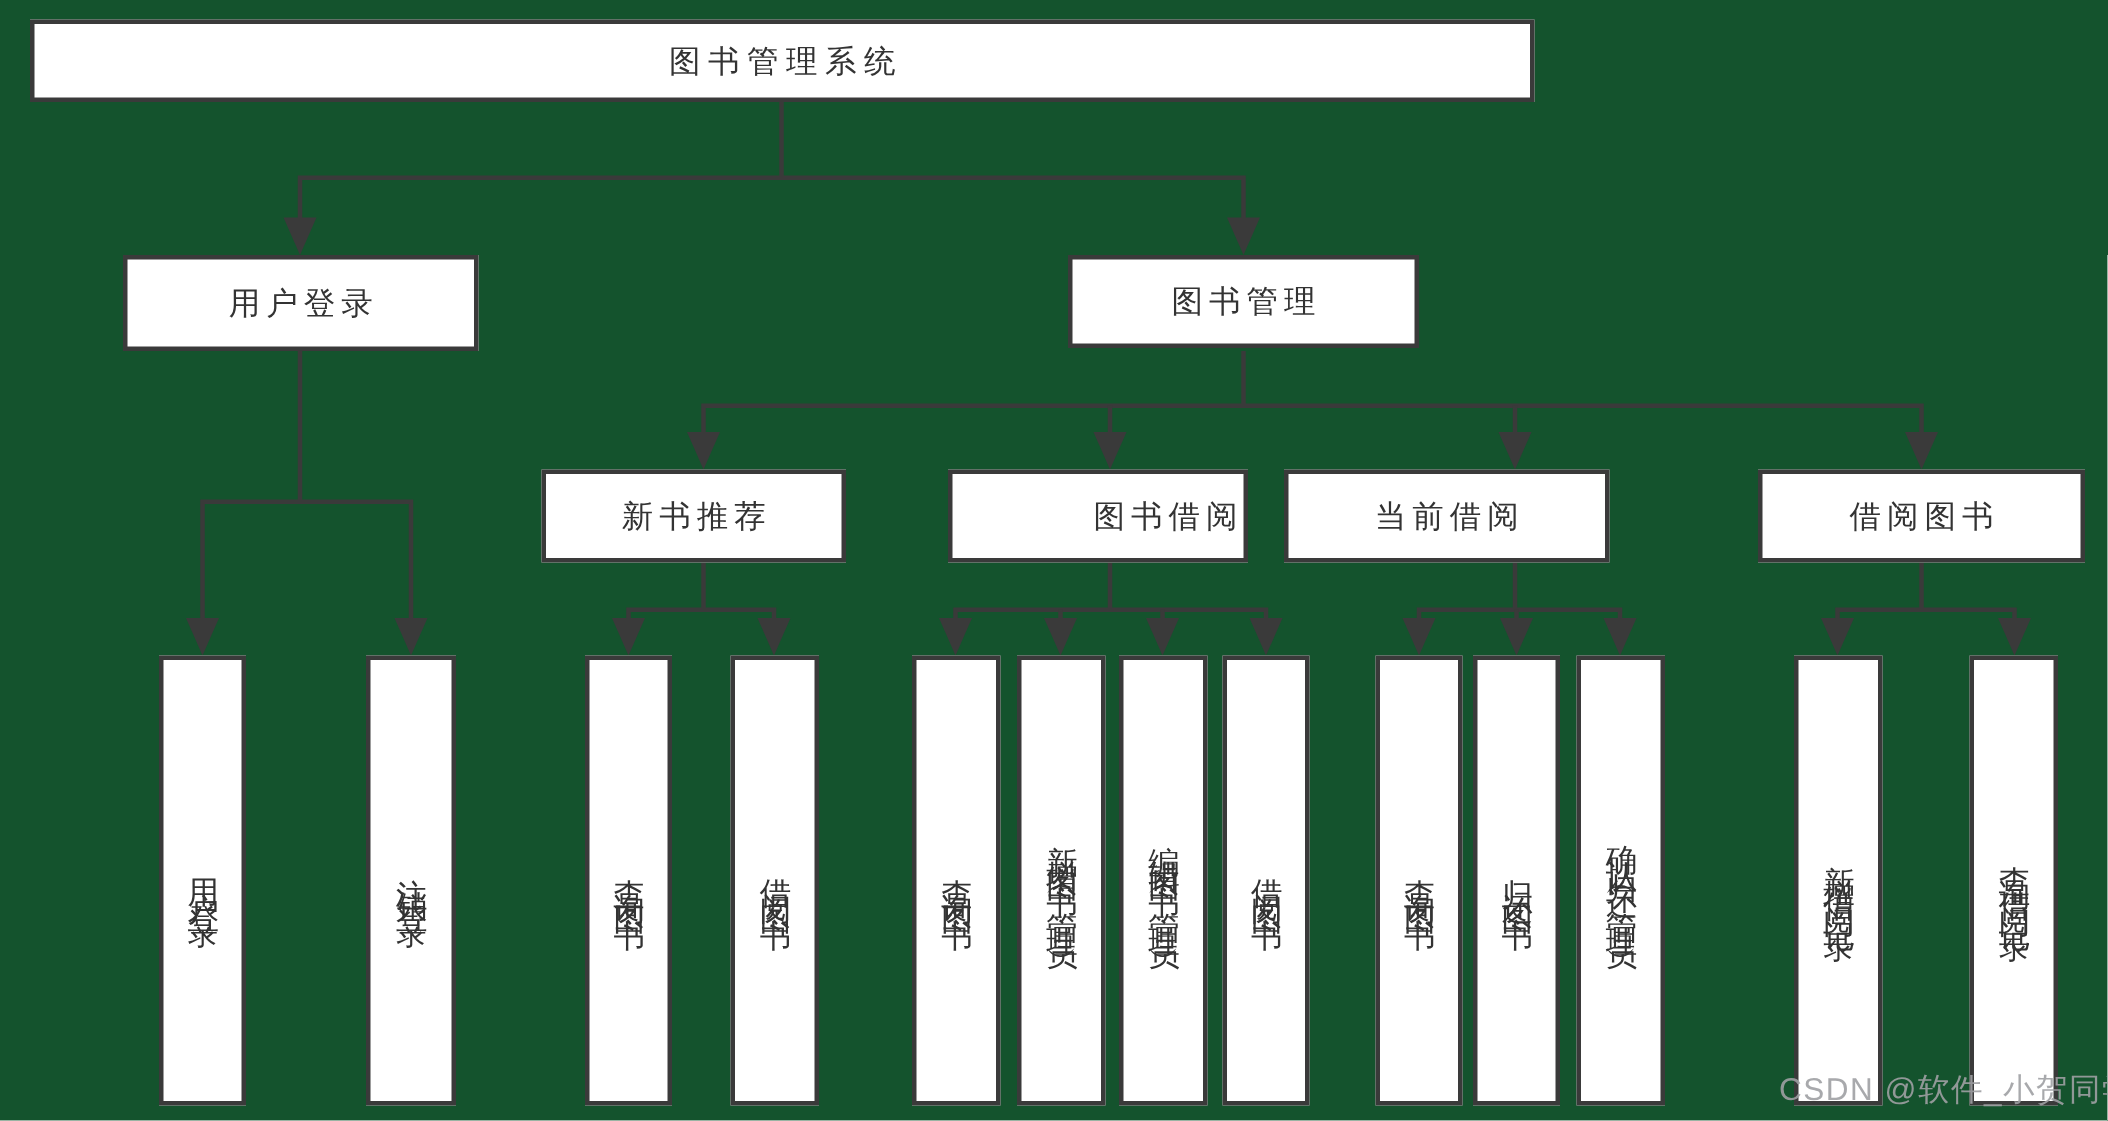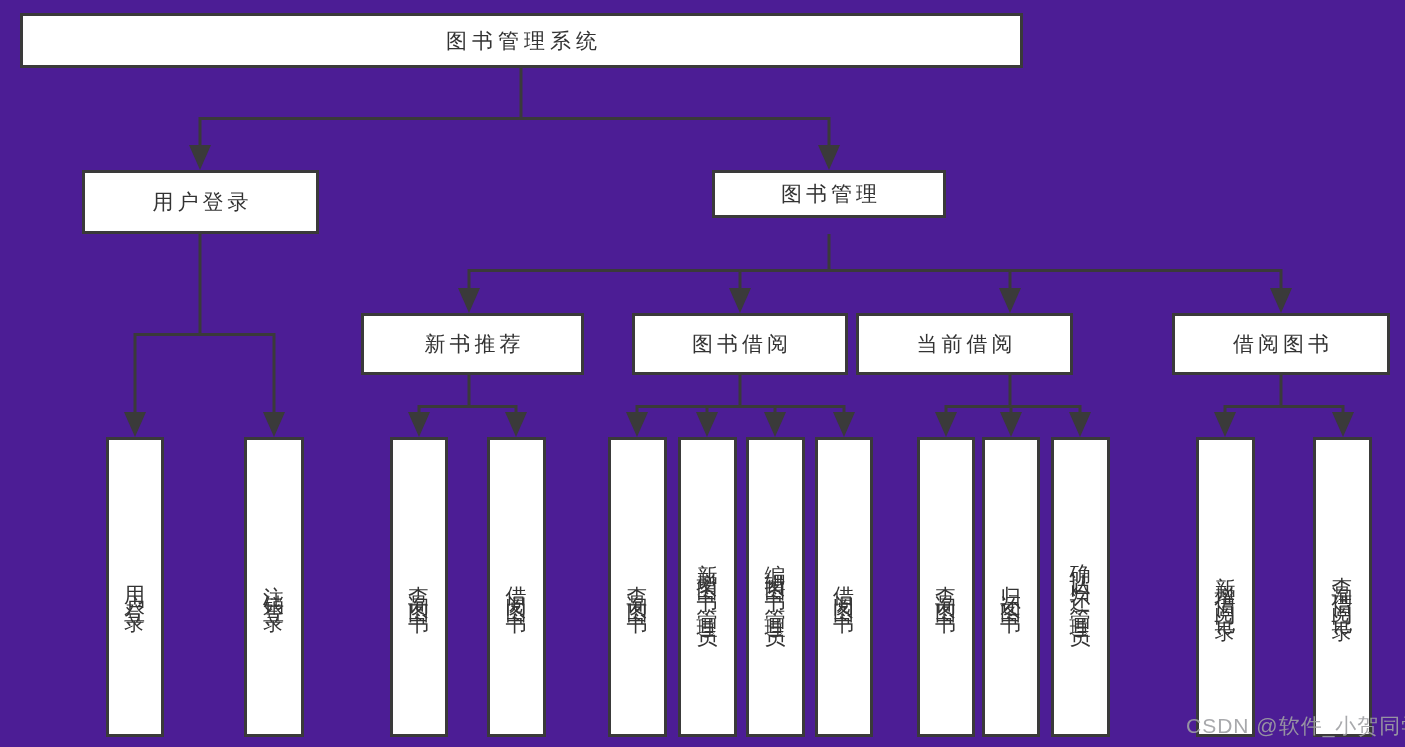--- a/index.html
+++ b/index.html
@@ -4,21 +4,21 @@
 <style>
   html, body {
     margin: 0;
     padding: 0;
     background: #ffffff;
   }
   .canvas {
     position: relative;
     width: 1405px;
     height: 747px;
-    background: #4c1d95;
+    background: #14532d;
     font-family: "Liberation Sans", "DejaVu Sans", sans-serif;
     overflow: hidden;
   }
   .connectors {
     position: absolute;
     left: 0;
     top: 0;
     z-index: 0;
   }
   .box {
@@ -47,25 +47,25 @@
     text-orientation: mixed;
     font-size: 21px;
     letter-spacing: 9px;
     line-height: 1;
     white-space: nowrap;
   }
   
   .node-root      { left: 20px;  top: 13px;  width: 1003px; height: 55px; }
   
   .node-l1-a      { left: 82px;  top: 170px; width: 237px;  height: 64px; }
-  .node-l1-b      { left: 712px; top: 170px; width: 234px;  height: 48px; }
+  .node-l1-b      { left: 712px; top: 170px; width: 234px;  height: 62px; }
   
   .node-l2        { top: 313px; height: 62px; }
-  .node-l2-1      { left: 361px;  width: 223px; }
-  .node-l2-2      { left: 632px;  width: 216px; }
+  .node-l2-1      { left: 361px;  width: 203px; }
+  .node-l2-2      { left: 632px;  width: 200px; justify-content: flex-end; }
   .node-l2-3      { left: 856px;  width: 217px; }
   .node-l2-4      { left: 1172px; width: 218px; }
   
   .leaf           { top: 437px; height: 300px; }
   .leaf-a1 { left: 106px;  width: 58px; }
   .leaf-a2 { left: 244px;  width: 60px; }
   .leaf-b1 { left: 390px;  width: 58px; }
   .leaf-b2 { left: 487px;  width: 59px; }
   .leaf-c1 { left: 608px;  width: 59px; }
   .leaf-c2 { left: 678px;  width: 59px; }

